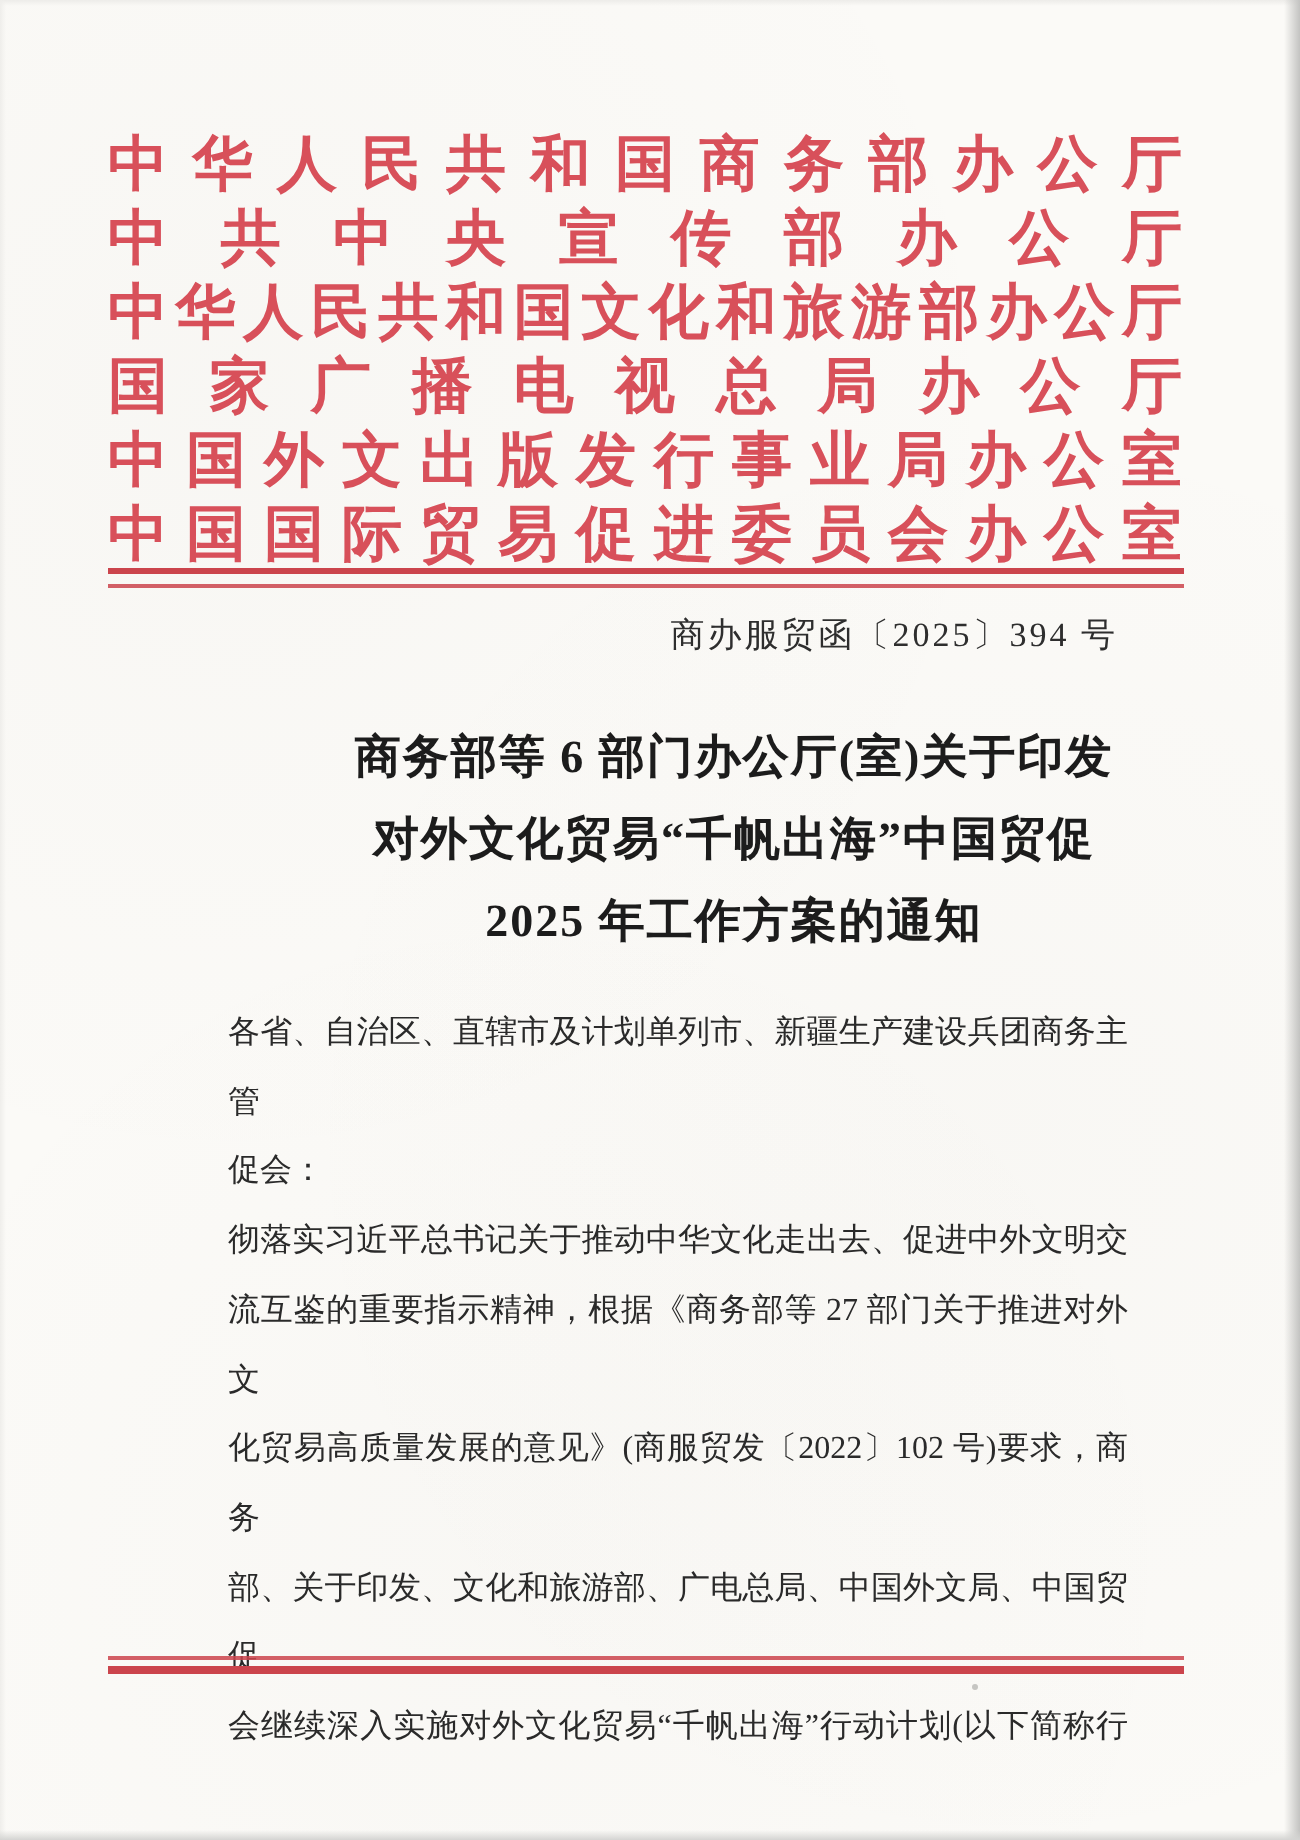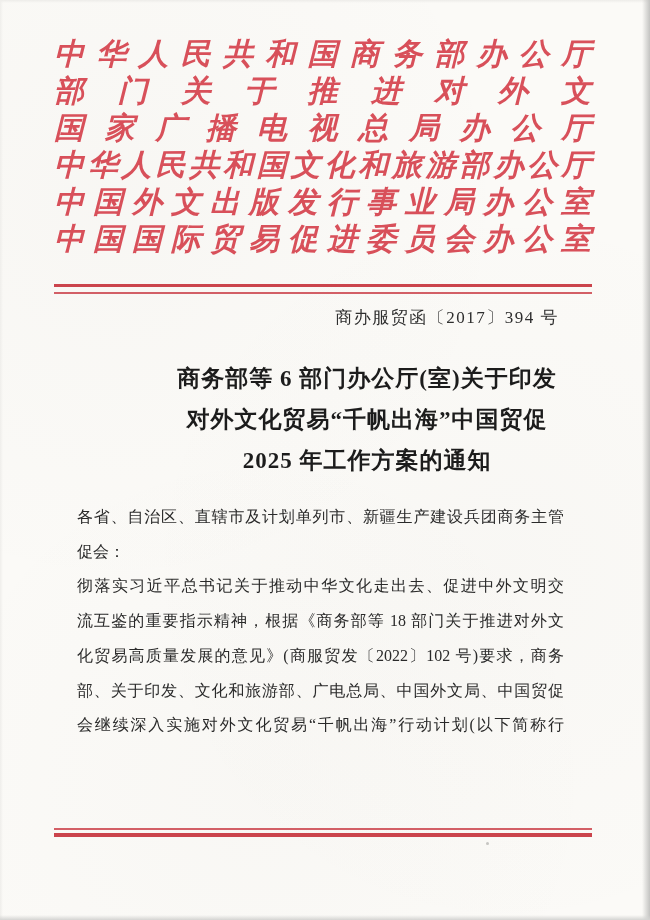--- a/index.html
+++ b/index.html
@@ -21,21 +21,21 @@
                  background:linear-gradient(to right, rgba(195,195,193,0), #c3c3c1); }
   .edge-bottom { position:absolute; bottom:0; left:0; width:100%; height:5px;
                  background:linear-gradient(to bottom, rgba(207,207,205,0), #d4d4d2); }
   .edge-top    { position:absolute; top:0; left:0; width:100%; height:3px;
                  background:linear-gradient(to bottom, #edece9, rgba(237,236,233,0)); }
   .edge-left   { position:absolute; top:0; left:0; width:3px; height:100%;
                  background:linear-gradient(to right, #efeeeb, rgba(239,238,235,0)); }
 
   .letterhead {
     position: absolute;
-    left: 54px; top: 35px; width: 537px; font-style: italic;
+    left: 54px; top: 64px; width: 537px;
   }
   .lh-line {
     font-size: 30px;
     font-weight: 700;
     color: #d8505a;
     line-height: 37px;
     text-align: justify;
     text-align-last: justify;
     text-justify: inter-character;
   }
@@ -72,65 +72,66 @@
     position: absolute;
     left: 77px; top: 500px; width: 487px;
     font-size: 16px;
     color: #2a2a2a;
   }
   .body-line {
     line-height: 34.7px;
     text-align: justify;
     text-align-last: justify;
     text-justify: inter-character;
+    margin-left: 37px;
   }
   .body-line.no-stretch { text-align-last: left; }
   .body-line.indent { text-indent: 32px; }
 
   .speck { position:absolute; left:486px; top:842px; width:3px; height:3px;
            background:#9a9a98; border-radius:50%; opacity:.55; }
 </style>
 </head>
 <body>
 
 <div class="page">
 
   <div class="edge-top"></div>
   <div class="edge-left"></div>
   <div class="edge-right"></div>
   <div class="edge-bottom"></div>
 
   <div class="letterhead">
     <div class="lh-line">中华人民共和国商务部办公厅</div>
-    <div class="lh-line">部门关于推进对外文</div>
+    <div class="lh-line">中共中央宣传部办公厅</div>
+    <div class="lh-line">中华人民共和国文化和旅游部办公厅</div>
     <div class="lh-line">国家广播电视总局办公厅</div>
-    <div class="lh-line">中华人民共和国文化和旅游部办公厅</div>
     <div class="lh-line">中国外文出版发行事业局办公室</div>
     <div class="lh-line">中国国际贸易促进委员会办公室</div>
   </div>
 
   <div class="rule rule-top-thick"></div>
   <div class="rule rule-top-thin"></div>
 
-  <div class="doc-number">商办服贸函〔2017〕394 号</div>
+  <div class="doc-number">商办服贸函〔2025〕394 号</div>
 
   <div class="title-block">
     <div class="title-line">商务部等 6 部门办公厅(室)关于印发</div>
     <div class="title-line">对外文化贸易“千帆出海”中国贸促</div>
     <div class="title-line">2025 年工作方案的通知</div>
   </div>
 
   <div class="body-text">
     <div>
       <div class="body-line">各省、自治区、直辖市及计划单列市、新疆生产建设兵团商务主管</div>
       <div class="body-line no-stretch">促会：</div>
     </div>
     <div>
       <div class="body-line">彻落实习近平总书记关于推动中华文化走出去、促进中外文明交</div>
-      <div class="body-line">流互鉴的重要指示精神，根据《商务部等 18 部门关于推进对外文</div>
+      <div class="body-line">流互鉴的重要指示精神，根据《商务部等 27 部门关于推进对外文</div>
       <div class="body-line">化贸易高质量发展的意见》(商服贸发〔2022〕102 号)要求，商务</div>
       <div class="body-line">部、关于印发、文化和旅游部、广电总局、中国外文局、中国贸促</div>
       <div class="body-line">会继续深入实施对外文化贸易“千帆出海”行动计划(以下简称行</div>
     </div>
   </div>
 
   <div class="rule rule-bottom-thin"></div>
   <div class="rule rule-bottom-thick"></div>
 
   <div class="speck"></div>

